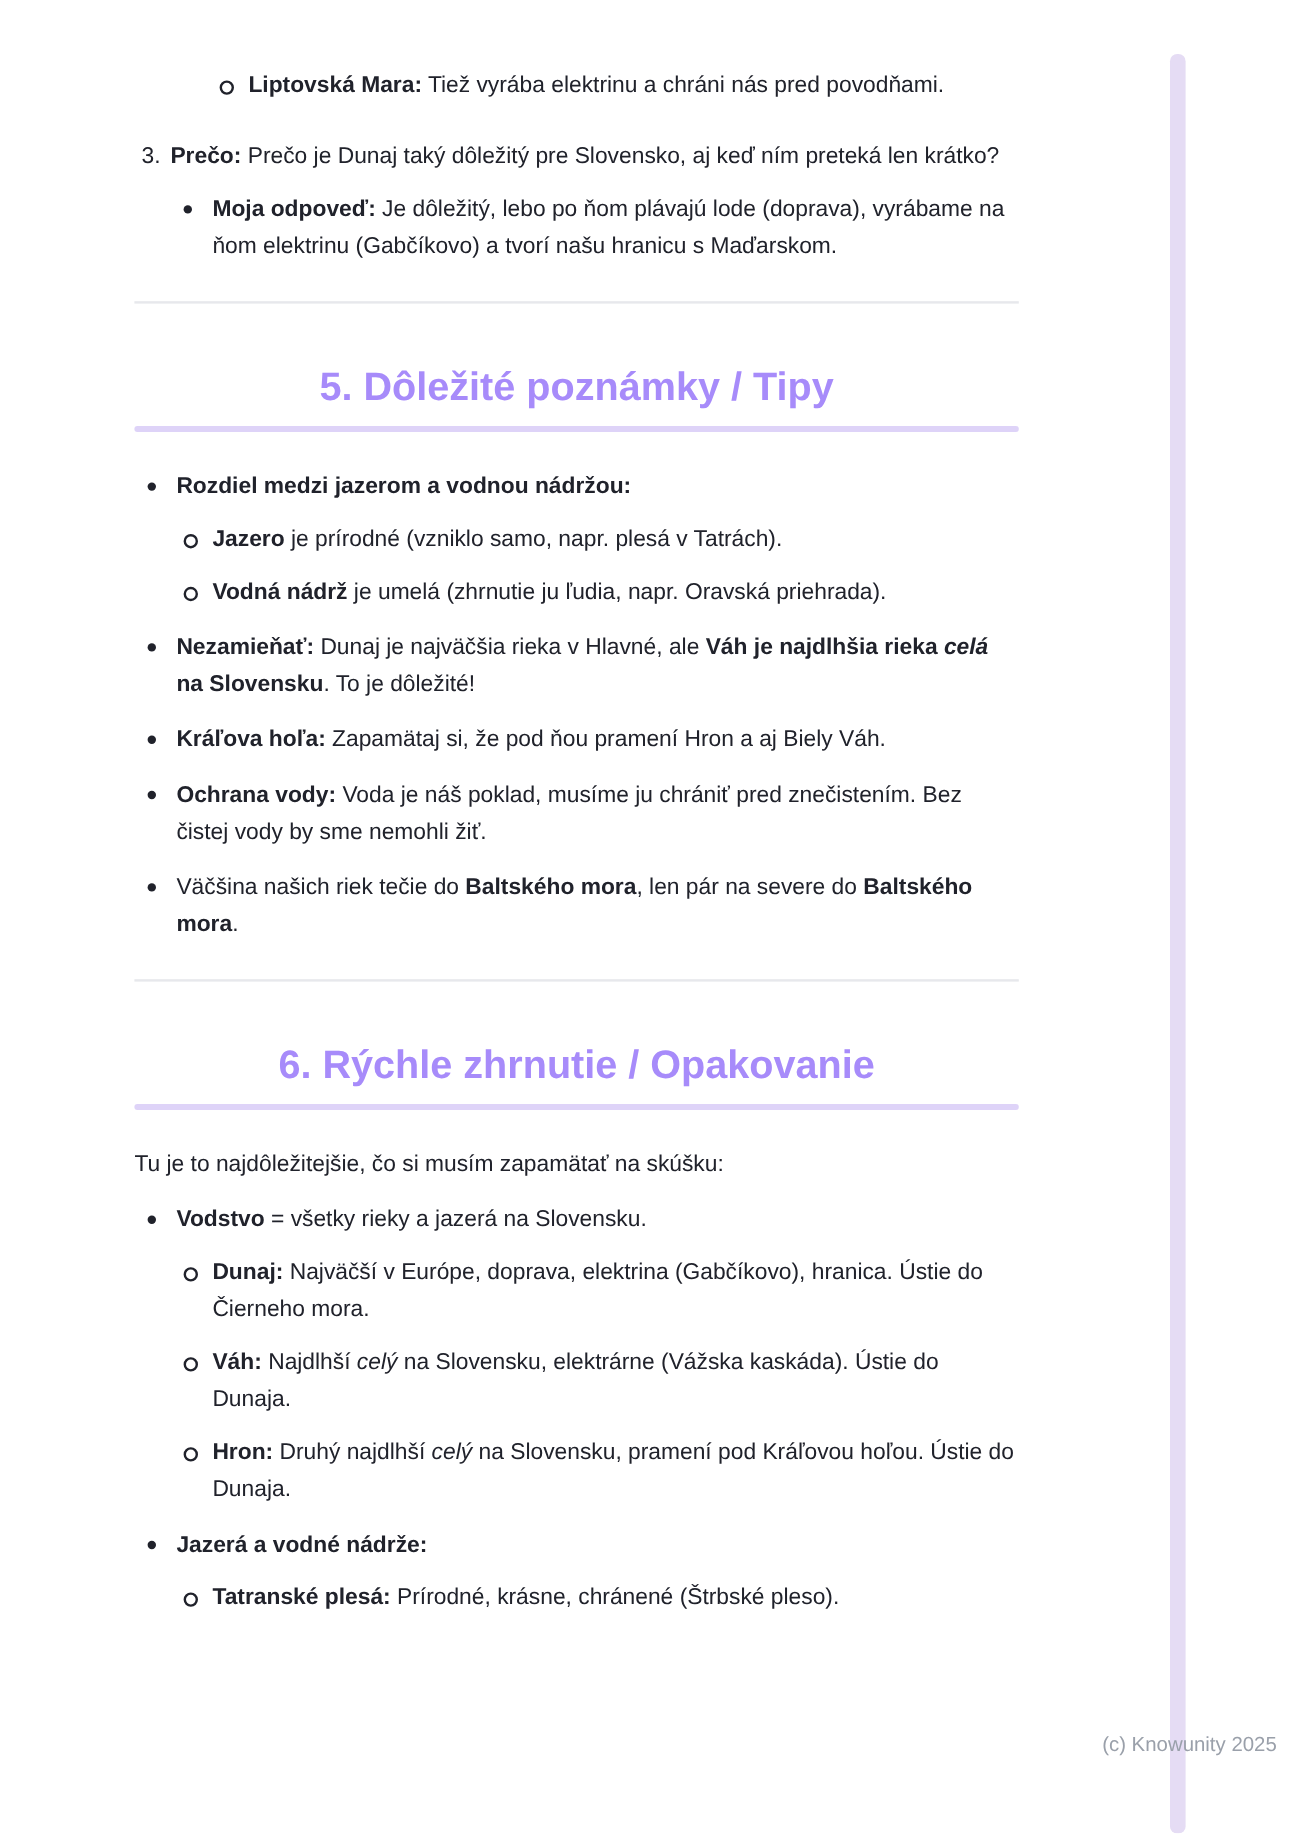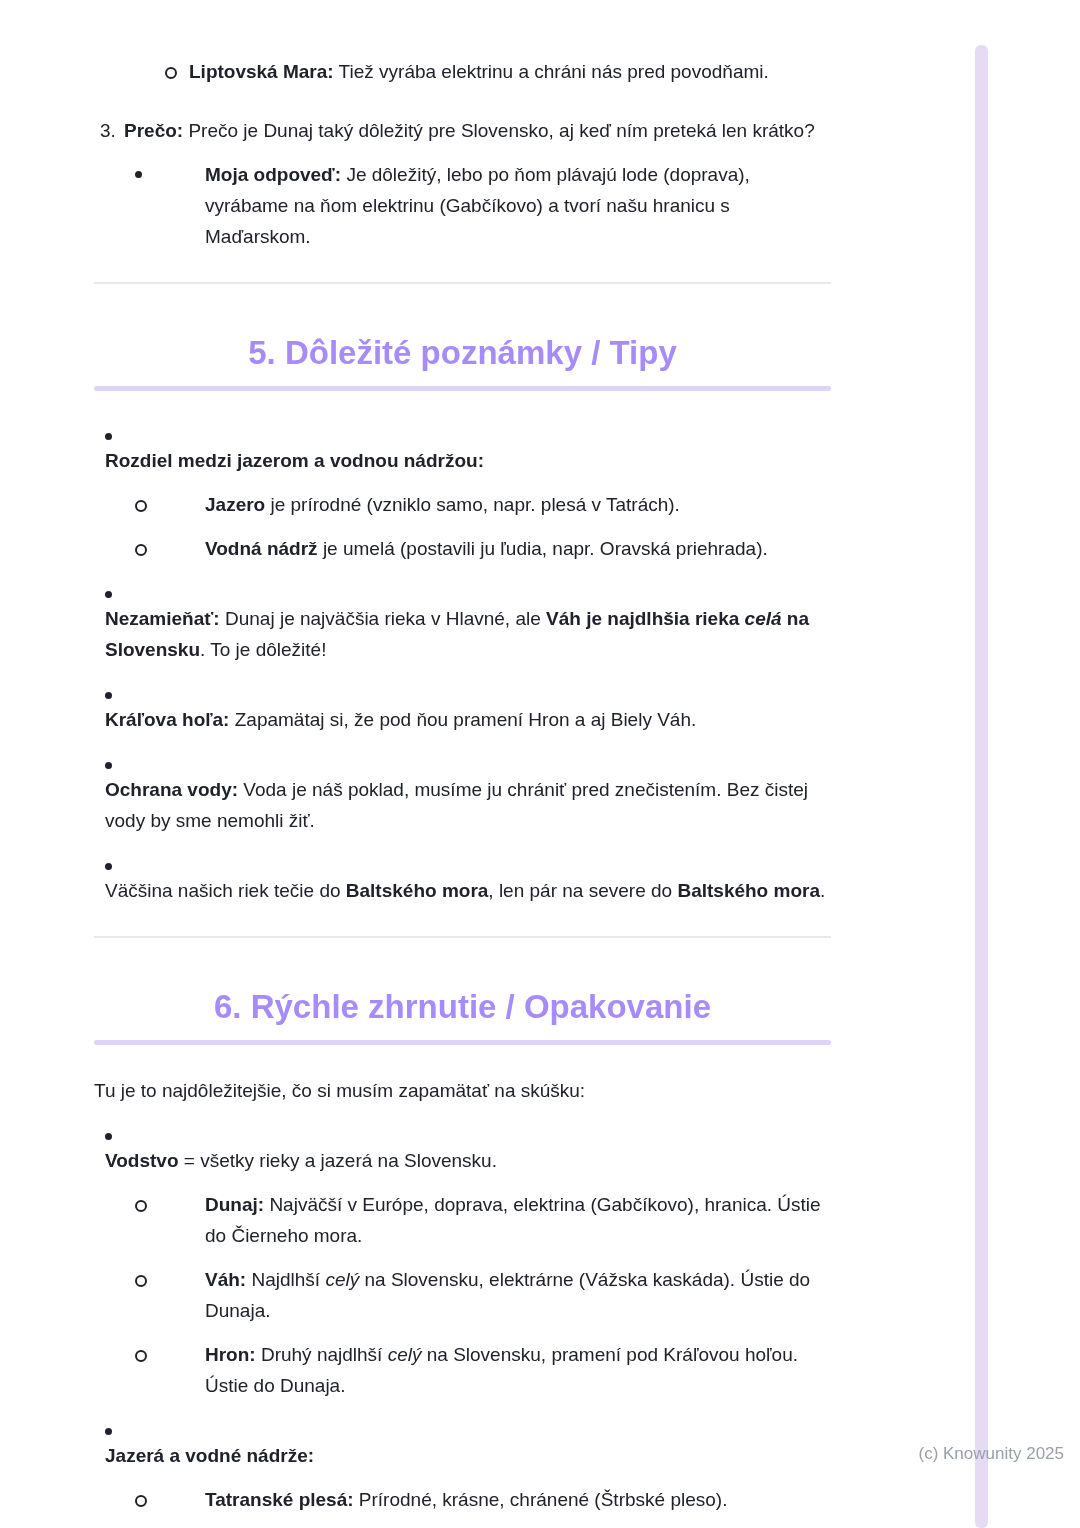--- a/index.html
+++ b/index.html
@@ -16,30 +16,30 @@
     position:relative;
     width:1080px;
     height:1528px;
     background:#ffffff;
     overflow:hidden;
     font-family:"Liberation Sans", sans-serif;
     color:var(--body);
   }
   .content{
     position:absolute;
-    left:94px;
+    left:112px;
     top:56px;
     width:737px;
     font-size:19px;
     line-height:31px;
   }
   .li{display:flex;}
   .lvl0{margin-top:28px;padding-left:6px;}
-  .lvl1{margin-top:15px;padding-left:11px;flex-direction:column;}
-  .lvl2{margin-top:13px;padding-left:41px;gap:46px;}
+  .lvl1{margin-top:15px;padding-left:11px;}
+  .lvl2{margin-top:13px;padding-left:41px;}
   .lvl3{margin-top:0;padding-left:71px;}
   .content > :first-child{margin-top:0;}
   .marker{flex:0 0 24px;}
   .marker.disc::before{
     content:'';display:block;width:7px;height:7px;border-radius:50%;
     background:var(--body);margin-top:12px;
   }
   .marker.circle::before{
     content:'';display:block;width:8px;height:8px;border-radius:50%;
     border:2px solid var(--body);background:transparent;margin-top:11px;
@@ -95,21 +95,21 @@
       <div class="li lvl1">
         <span class="marker disc"></span>
         <div class="text"><span class="b ">Rozdiel medzi jazerom a vodnou nádržou:</span></div>
       </div>
       <div class="li lvl2">
         <span class="marker circle"></span>
         <div class="text"><span class="b ">Jazero</span><span> je prírodné (vzniklo samo, napr. plesá v Tatrách).</span></div>
       </div>
       <div class="li lvl2">
         <span class="marker circle"></span>
-        <div class="text"><span class="b ">Vodná nádrž</span><span> je umelá (postavili ju ľudia, napr. Oravská priehrada).</span></div>
+        <div class="text"><span class="b ">Vodná nádrž</span><span> je umelá (zhrnutie ju ľudia, napr. Oravská priehrada).</span></div>
       </div>
       <div class="li lvl1">
         <span class="marker disc"></span>
         <div class="text"><span class="b ">Nezamieňať:</span><span> Dunaj je najväčšia rieka v Hlavné, ale </span><span class="b ">Váh je najdlhšia rieka </span><span class="b i">celá</span><span class="b "> na Slovensku</span><span>. To je dôležité!</span></div>
       </div>
       <div class="li lvl1">
         <span class="marker disc"></span>
         <div class="text"><span class="b ">Kráľova hoľa:</span><span> Zapamätaj si, že pod ňou pramení Hron a aj Biely Váh.</span></div>
       </div>
       <div class="li lvl1">

